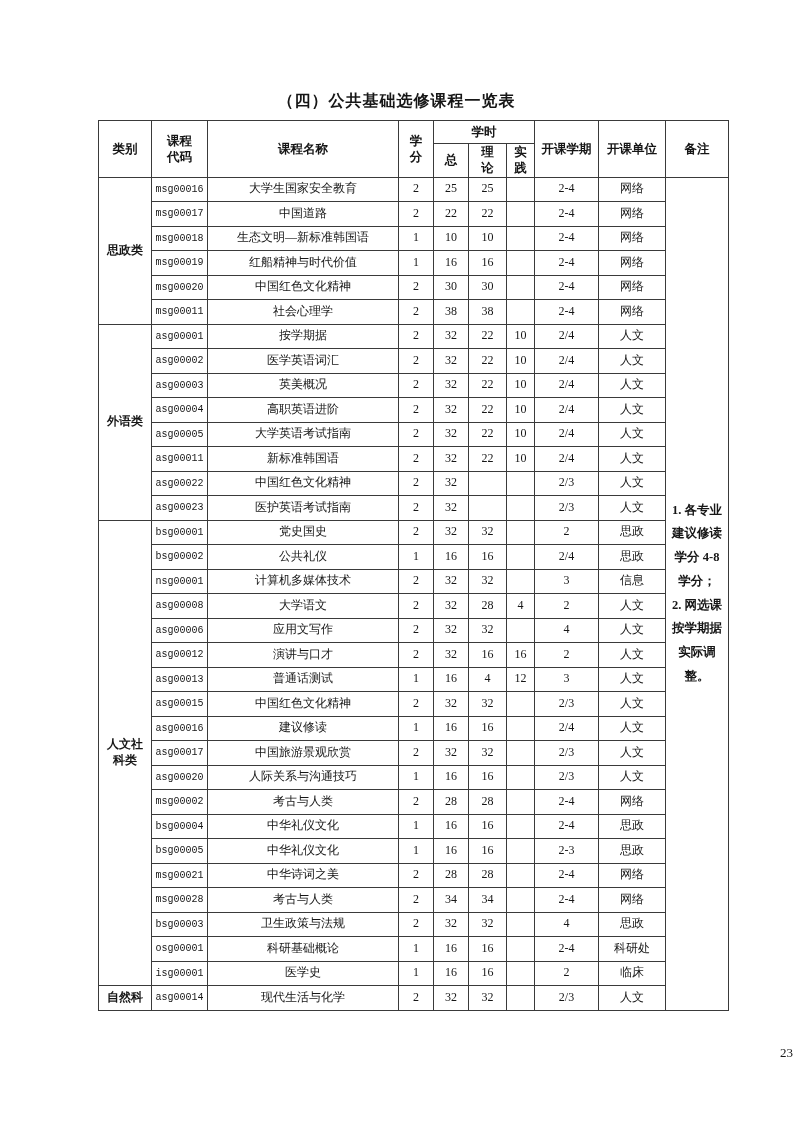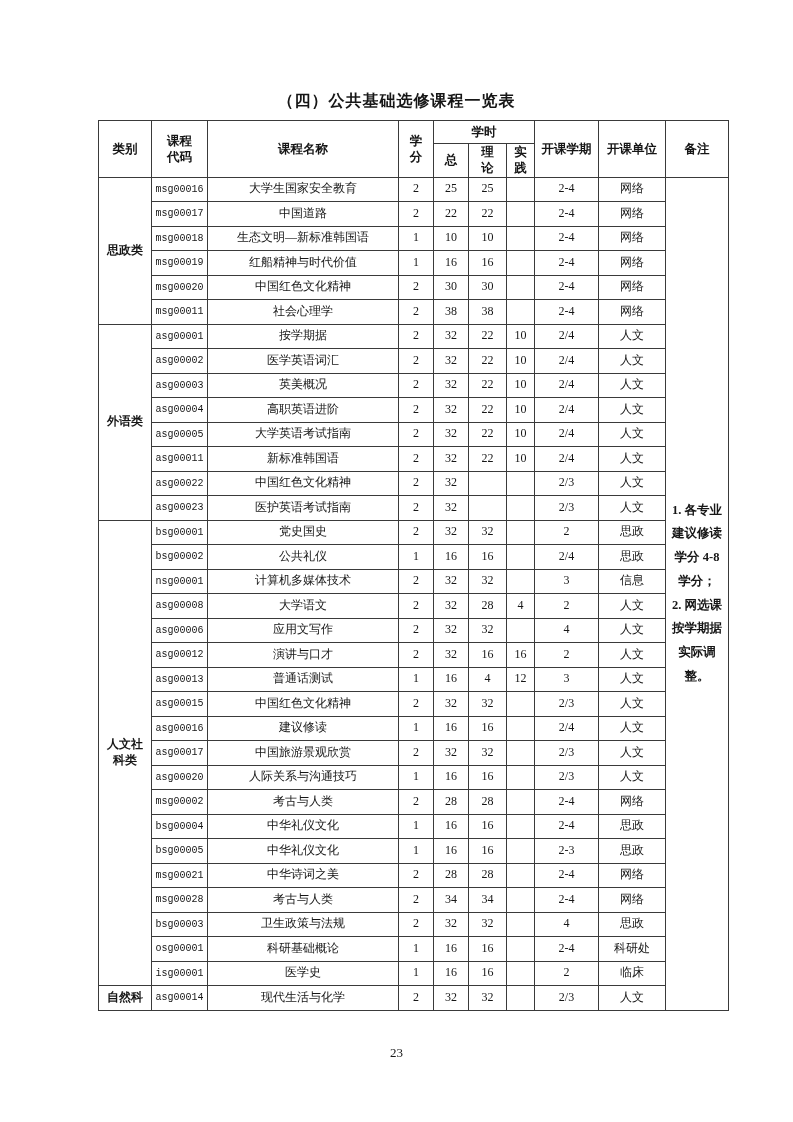--- a/index.html
+++ b/index.html
@@ -14,21 +14,21 @@
          overflow:hidden;}
   .course-table thead th{font-weight:bold;font-size:12.5px;}
   .course-table thead tr.h-top{height:23px;}
   .course-table thead tr.h-bottom{height:14px;}
   .course-table tbody tr{height:24.5px;}
   .pre{white-space:pre-line;}
   td.code{font-family:Liberation Mono, monospace;font-size:10px;}
   td.cat{font-size:12px;font-weight:bold;}
   td.remark{font-weight:bold;font-size:12.5px;line-height:1.9;white-space:pre-line;
          vertical-align:middle;padding:11px 3px;}
-  .page-number{position:absolute;top:1045px;left:0;width:100%;text-align:center;
+  .page-number{position:absolute;top:1045px;left:0;width:100%;text-align:right;
          font-size:13px;}
 </style>
 </head>
 <body>
 
 <div class="page">
   <h1 class="title">（四）公共基础选修课程一览表</h1>
 
   <table class="course-table">
     <colgroup>

